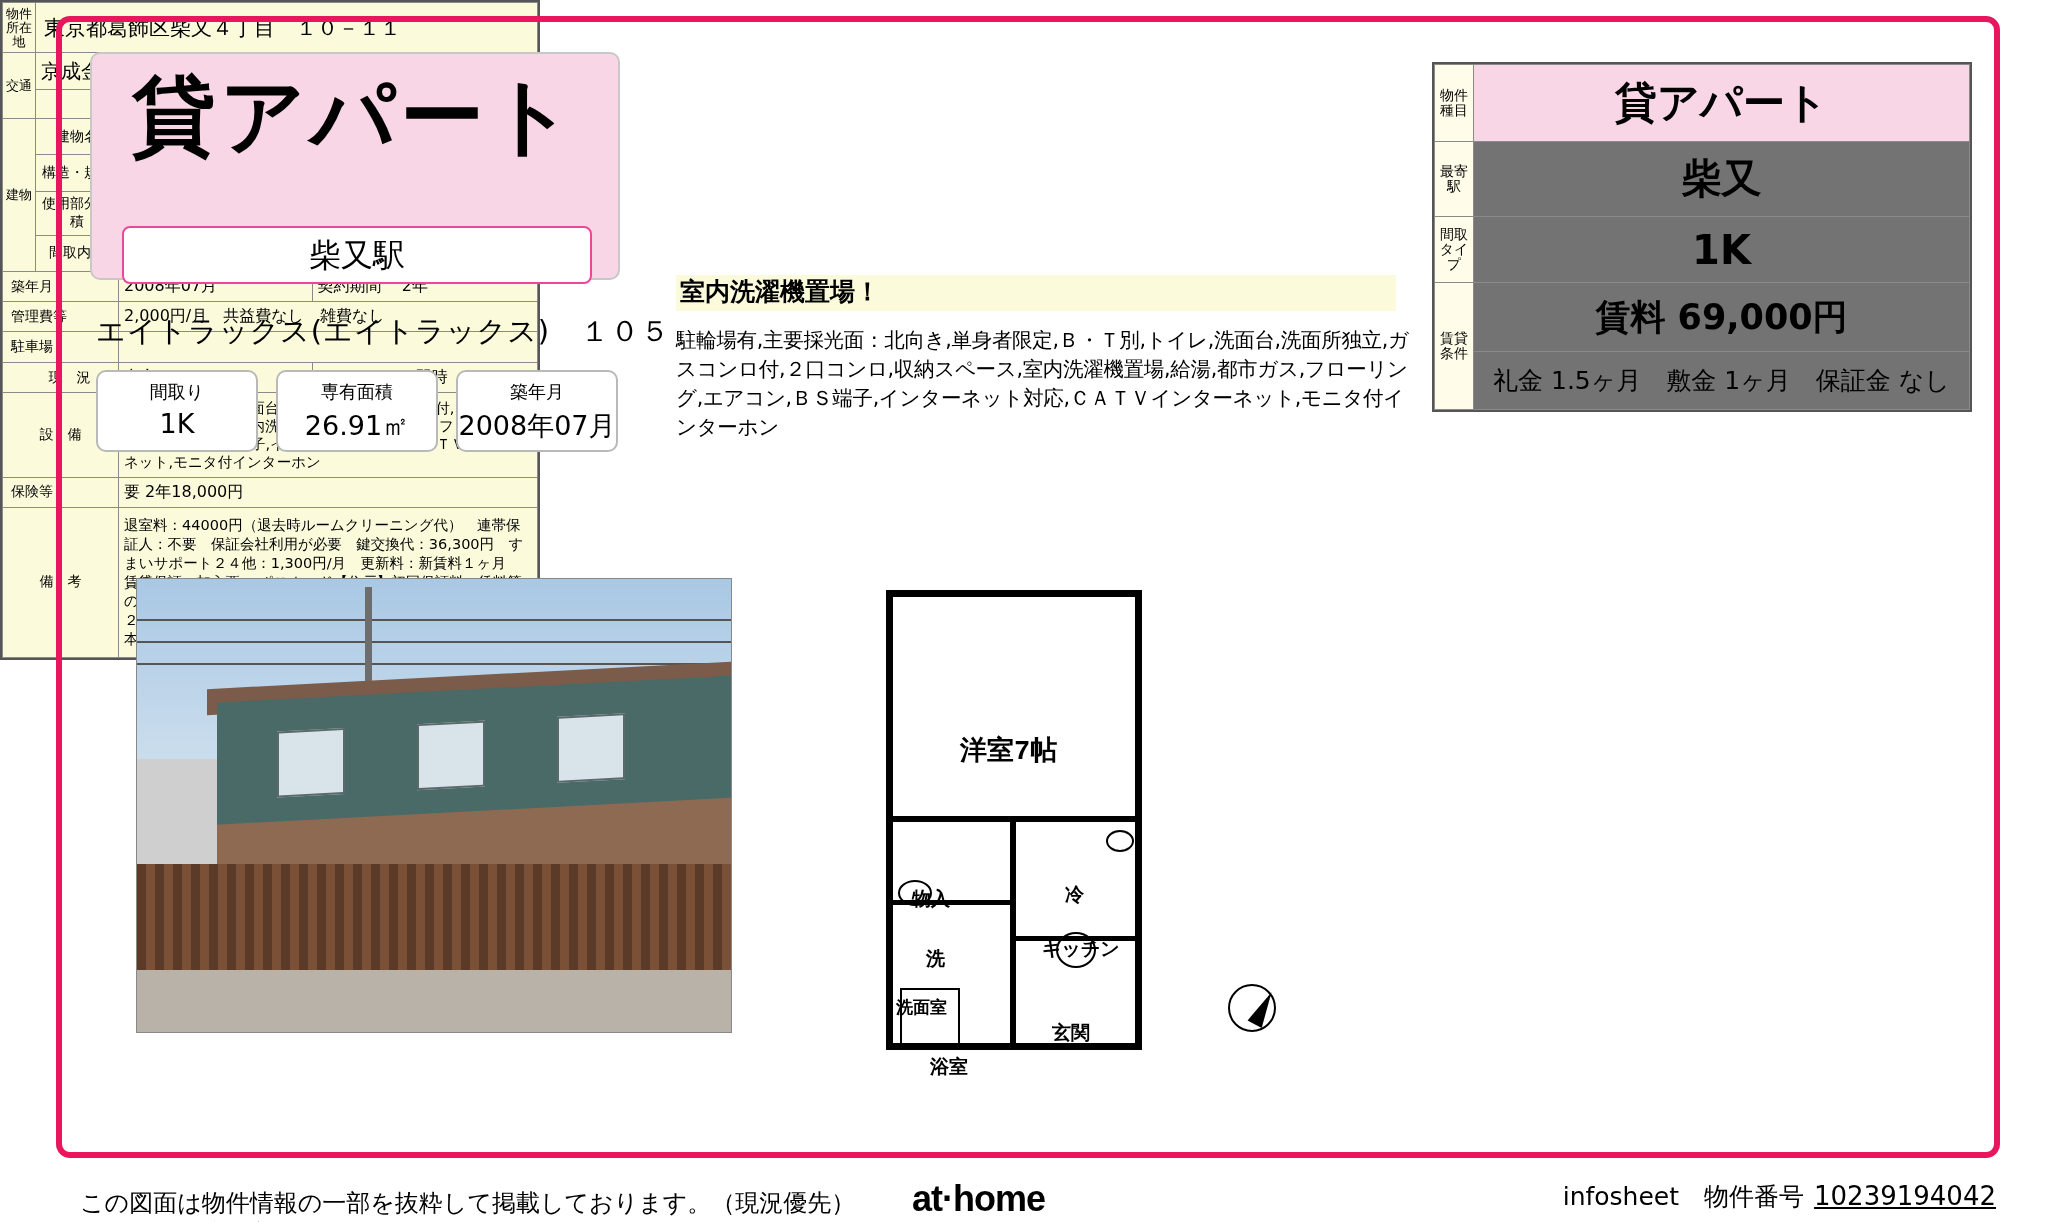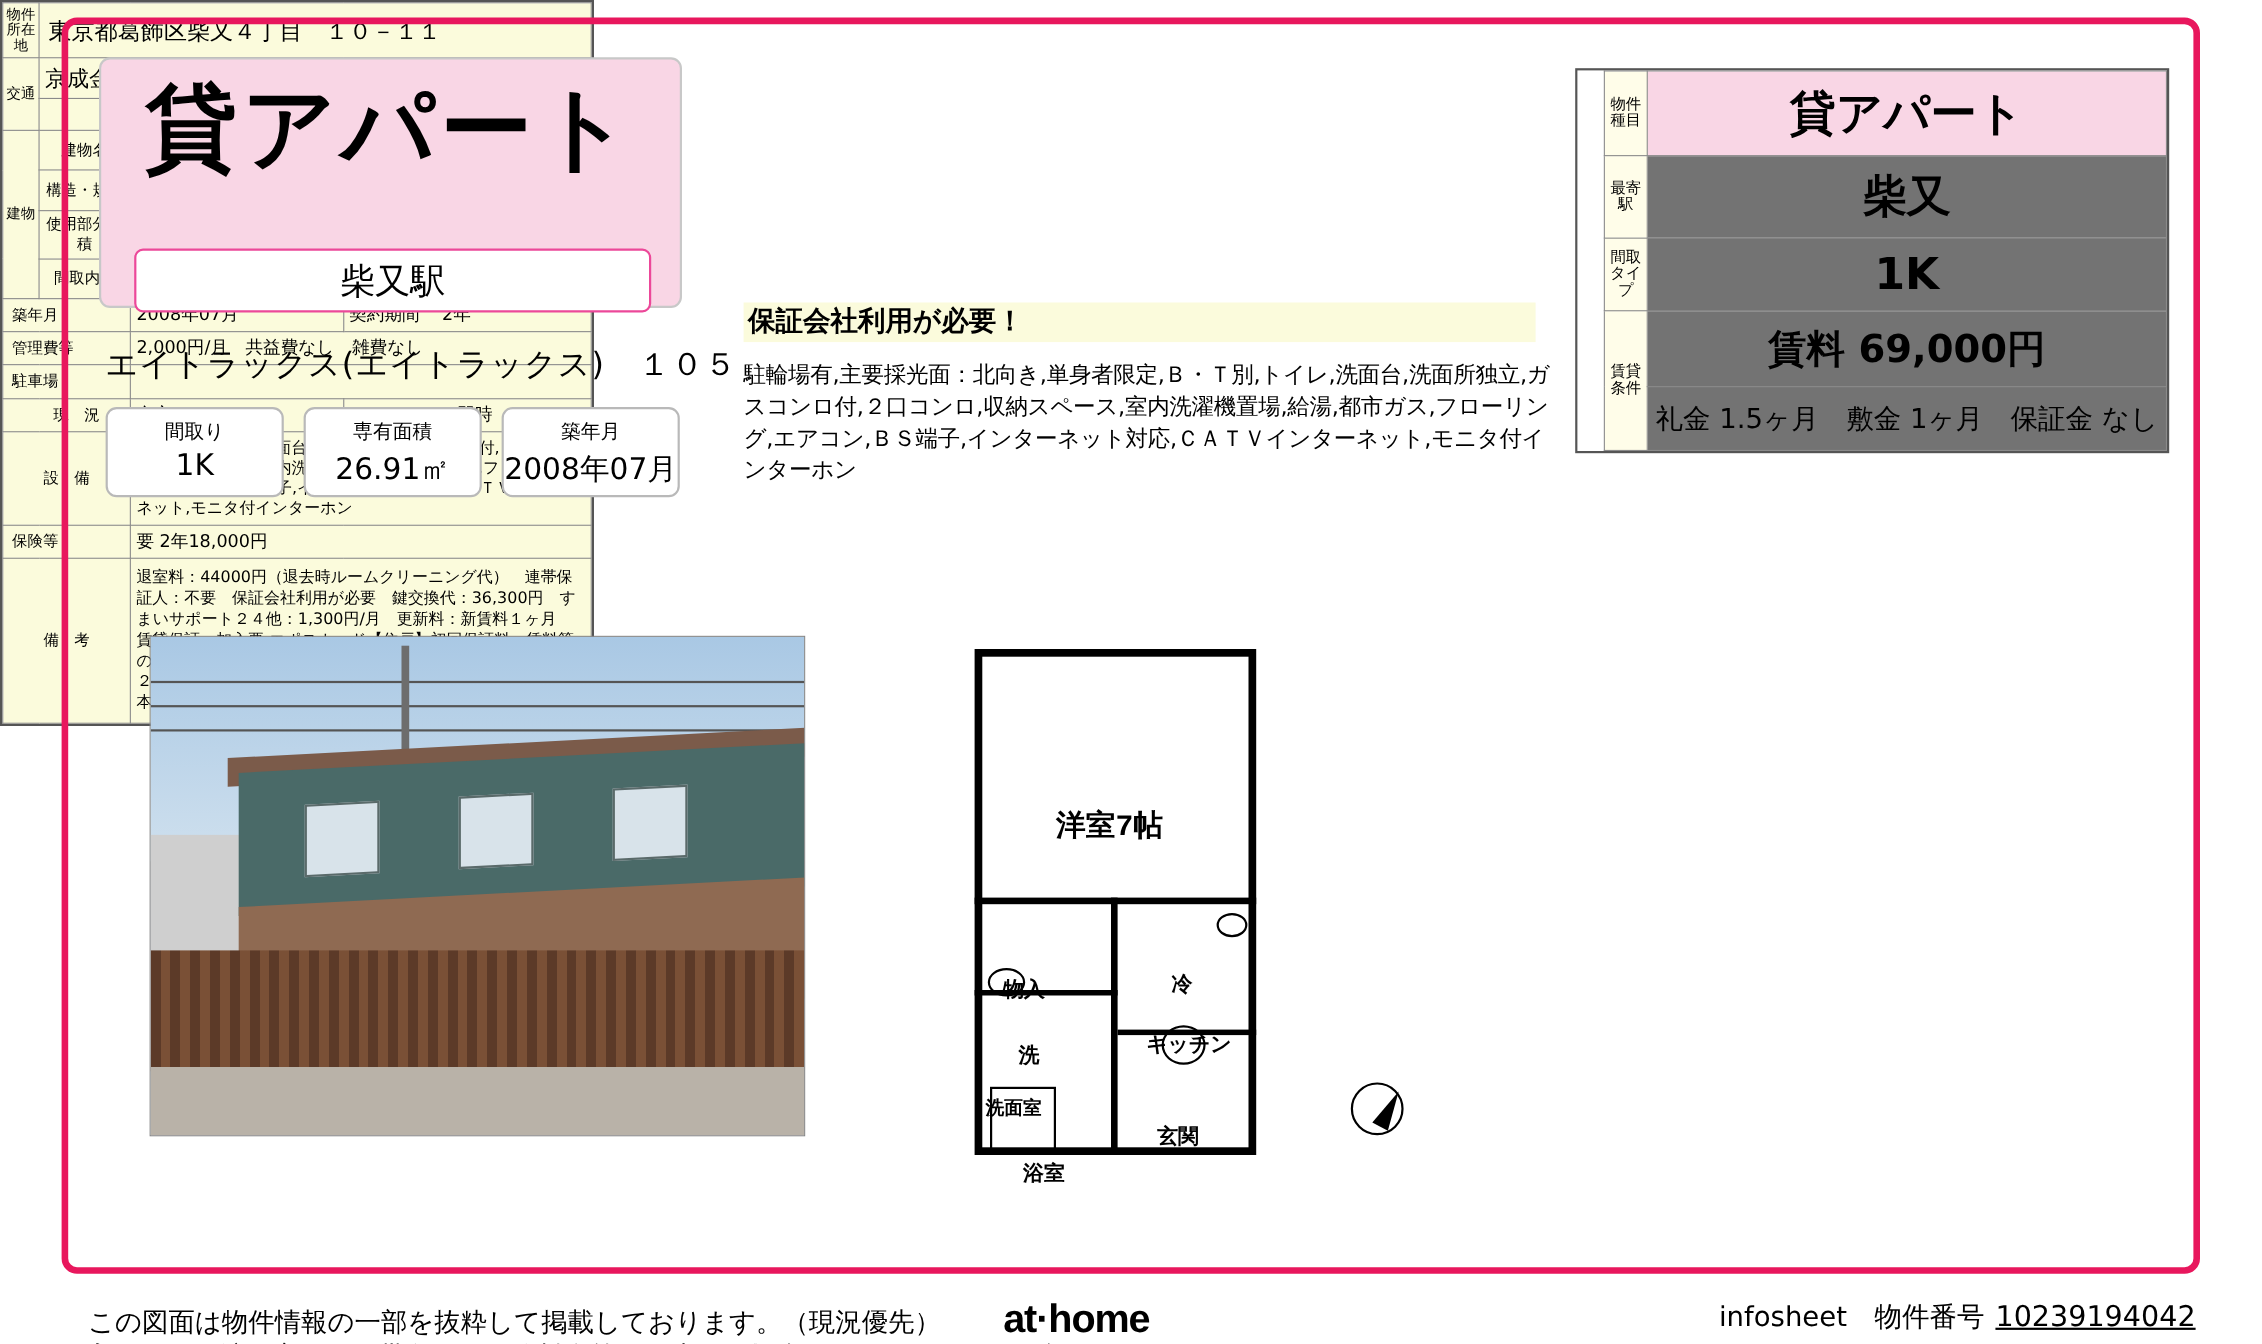--- a/index.html
+++ b/index.html
@@ -218,21 +218,21 @@
   
   .rtable {
     position: absolute;
     border: 2px solid #555;
     box-sizing: border-box;
     border-collapse: collapse;
     font-family: "DejaVu Sans", sans-serif;
   }
   .summary {
     left: 1432px; top: 62px;
-    width: 540px; height: 350px; padding-left: 24px;
+    width: 540px; height: 350px;
   }
   .summary table, .detail table {
     border-collapse: collapse;
     width: 100%;
     height: 100%;
   }
   .summary td, .detail td {
     border: 1px solid #8a8a8a;
     padding: 0;
   }
@@ -346,21 +346,21 @@
     <div class="spec-card">
       <div class="lbl">専有面積</div>
       <div class="val">26.91㎡</div>
     </div>
     <div class="spec-card">
       <div class="lbl">築年月</div>
       <div class="val">2008年07月</div>
     </div>
   </div>
 
-  <div class="cp-title">保証会社利用が必要！</div>
+  <div class="cp-title">室内洗濯機置場！</div>
   <div class="cp-body">駐輪場有,主要採光面：北向き,単身者限定,Ｂ・Ｔ別,トイレ,洗面台,洗面所独立,ガスコンロ付,２口コンロ,収納スペース,室内洗濯機置場,給湯,都市ガス,フローリング,エアコン,ＢＳ端子,インターネット対応,ＣＡＴＶインターネット,モニタ付インターホン</div>
 
   <div class="photo">
     <div class="sky"></div>
     <div class="wire" style="top:40px"></div>
     <div class="wire" style="top:62px"></div>
     <div class="wire" style="top:84px"></div>
     <div class="pole"></div>
     <div class="sidehouse"></div>
     <div class="bld-roof"></div>

